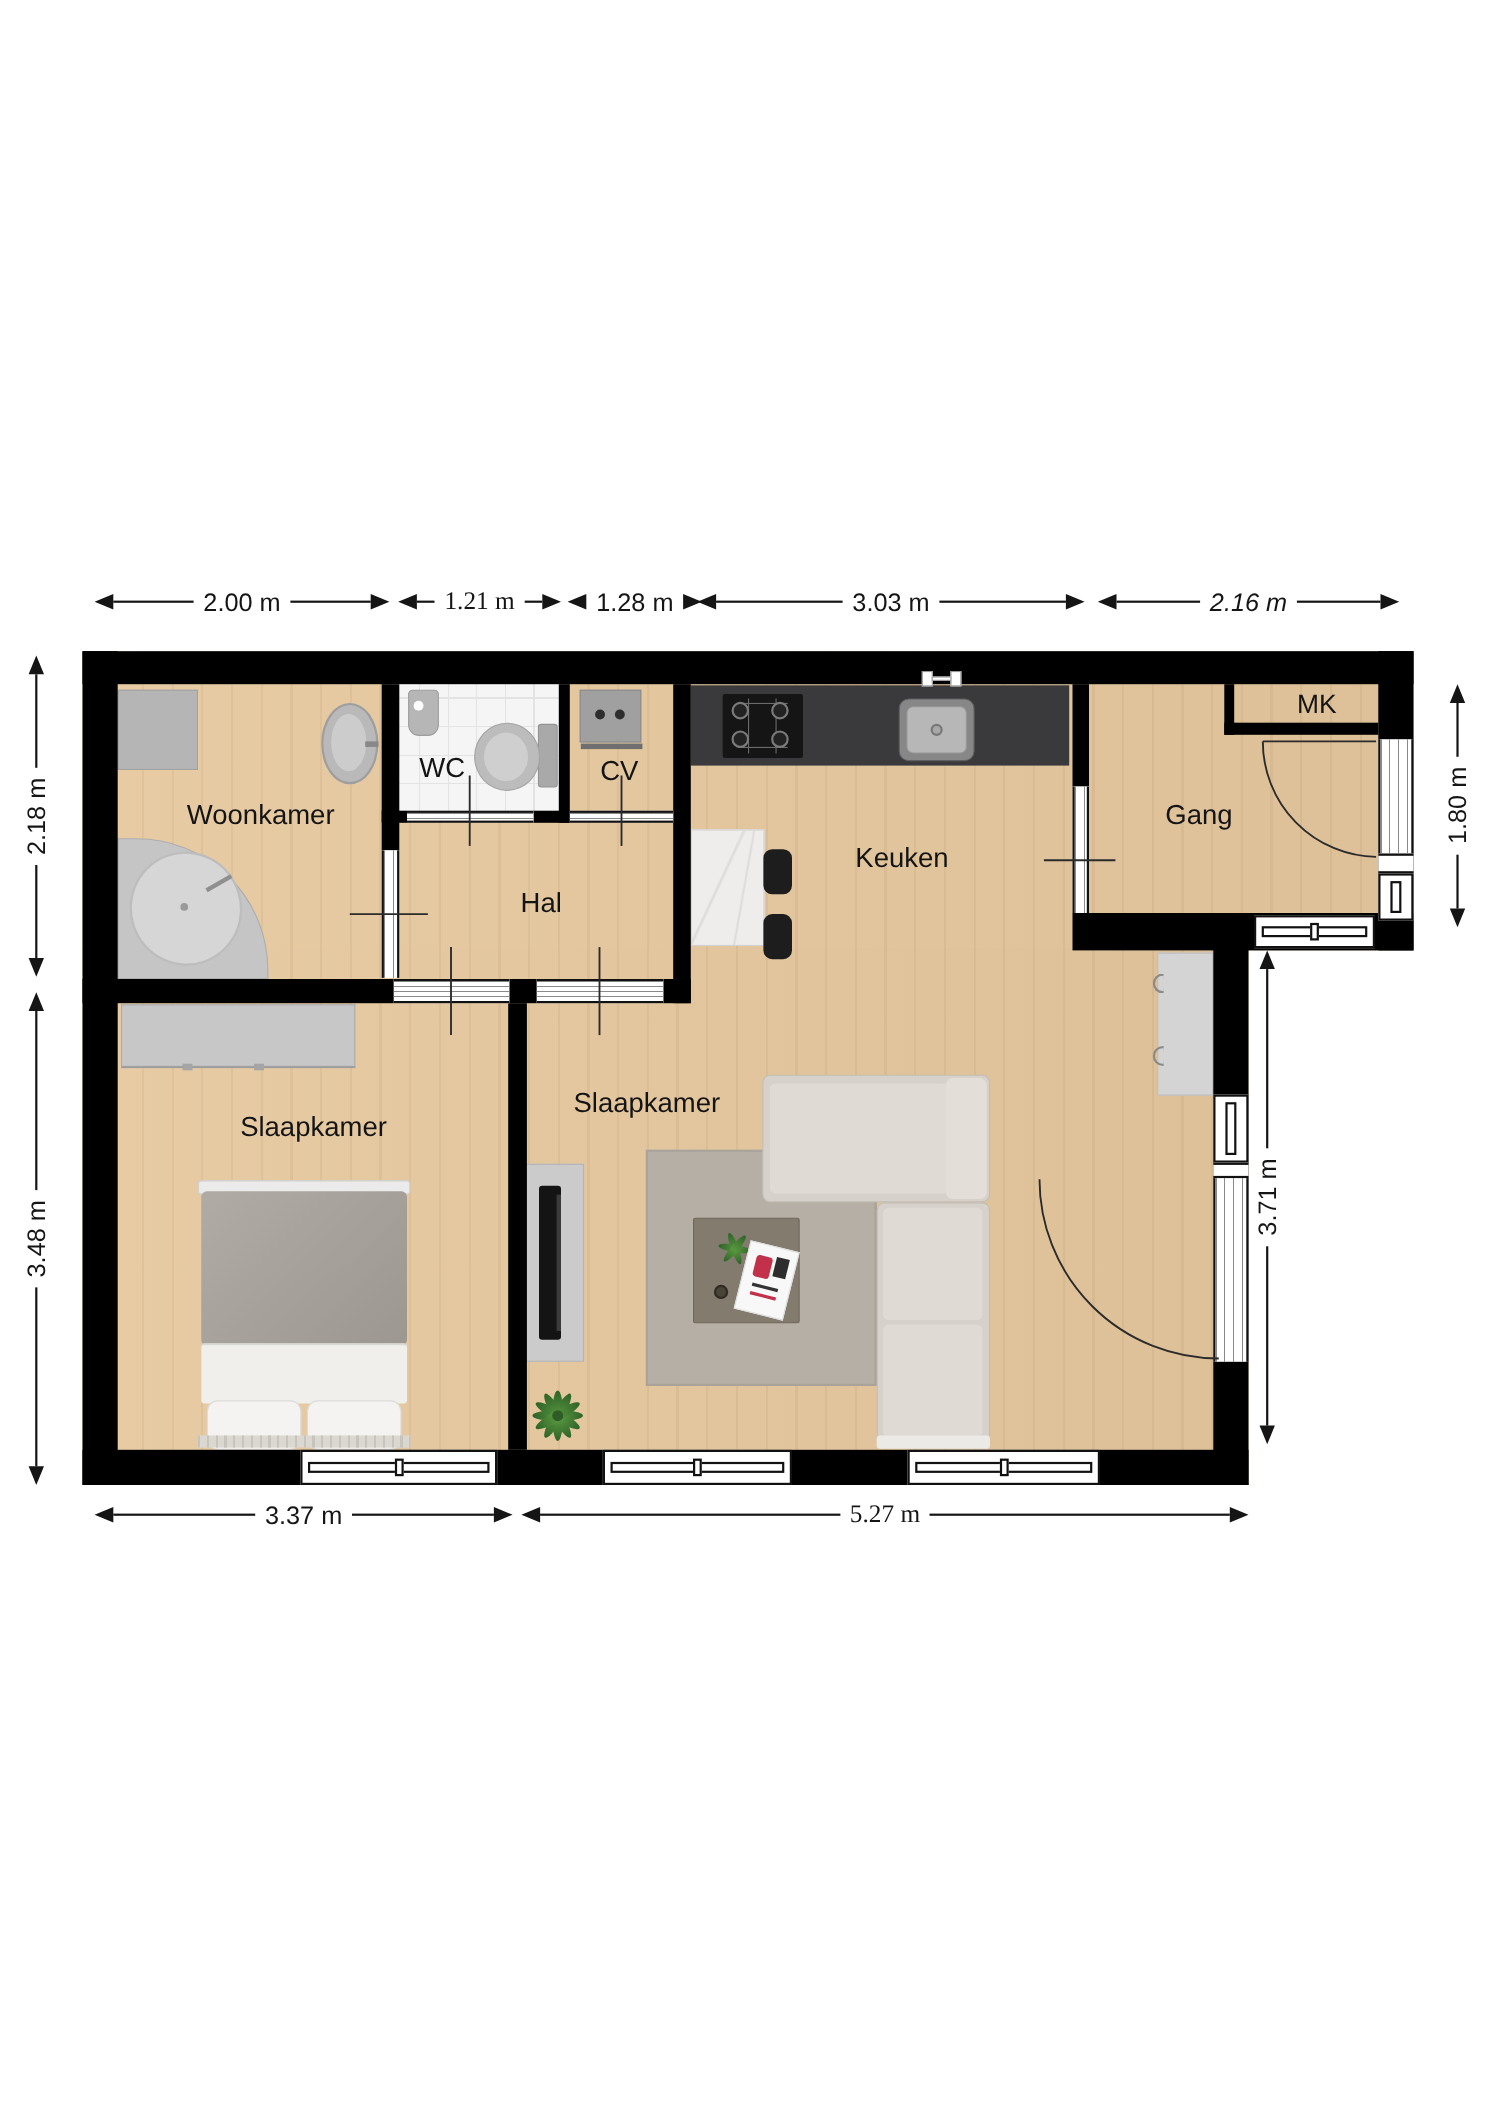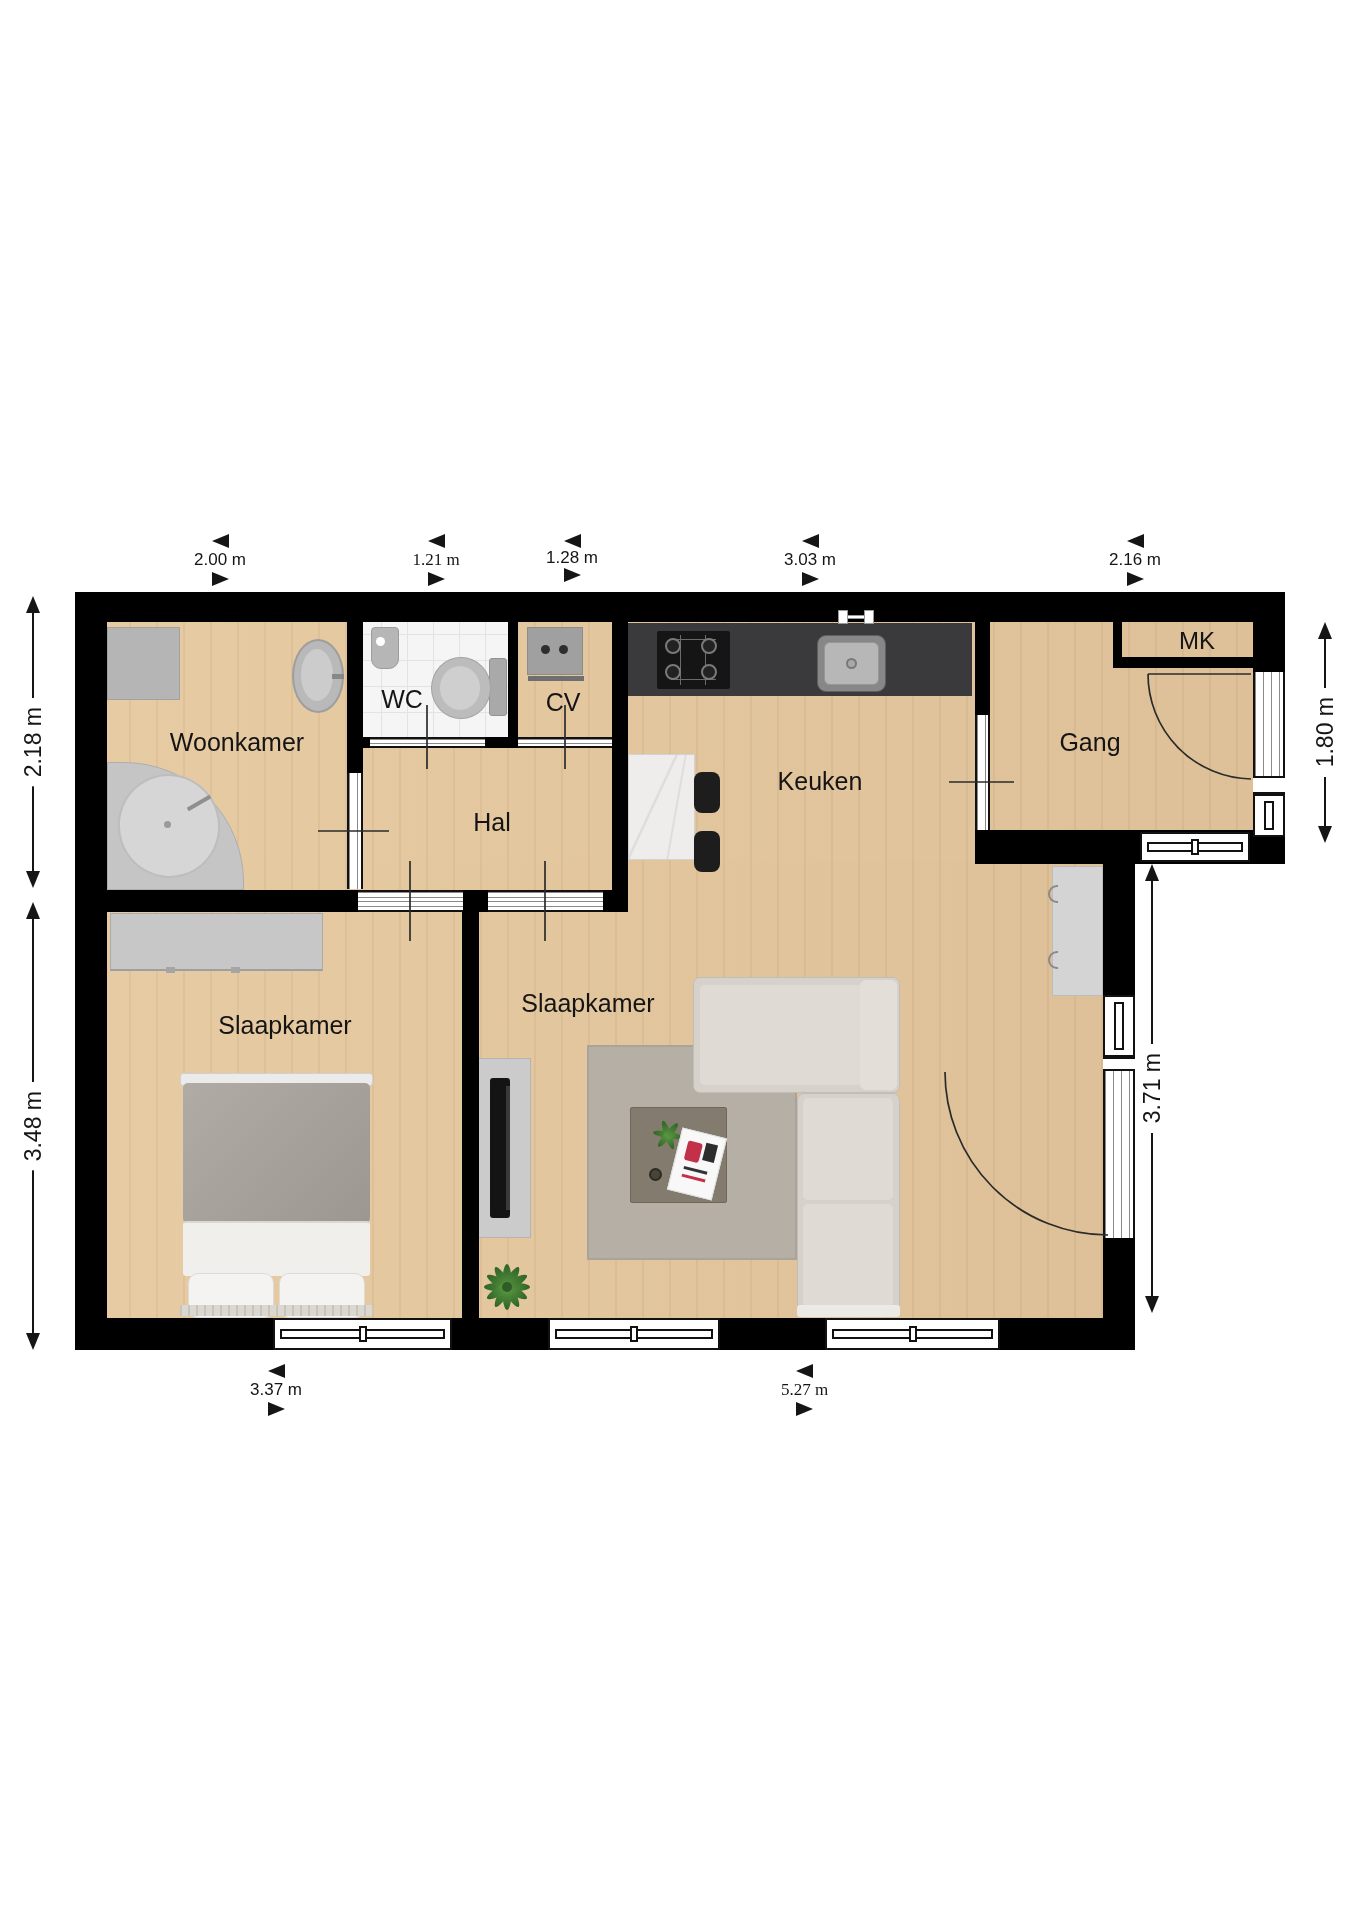--- a/index.html
+++ b/index.html
@@ -21,21 +21,21 @@
   .winV .rail{position:absolute;top:5px;bottom:5px;left:50%;width:10px;margin-left:-5px;border:2px solid #111;background:#fff;box-sizing:border-box;}
   
   .doorH{position:absolute;background-color:#fff;border-top:2px solid #111;border-bottom:2px solid #111;
     background-image:repeating-linear-gradient(to bottom,#8a8a8a 0 1px,rgba(0,0,0,0) 1px 4.5px);box-sizing:border-box;}
   .doorV{position:absolute;background-color:#fff;border-left:2px solid #111;border-right:2px solid #111;
     background-image:repeating-linear-gradient(to right,#8a8a8a 0 1px,rgba(0,0,0,0) 1px 8px);box-sizing:border-box;}
   .mullV{position:absolute;background:#fff;border-top:2px solid #111;border-bottom:2px solid #111;box-sizing:border-box;}
   
   .room-label{position:absolute;transform:translate(-50%,-50%);font-size:25px;color:#141414;white-space:nowrap;}
   
-  .dimH{position:absolute;display:flex;align-items:center;height:26px;font-size:17px;color:#151515;flex-direction:column;}
+  .dimH{position:absolute;display:flex;align-items:center;height:26px;font-size:23px;color:#151515;}
   .dimV{position:absolute;display:flex;flex-direction:column;align-items:center;width:26px;font-size:23px;color:#151515;}
   .dimH .line{flex:1;border-top:2px solid #151515;height:0;}
   .dimV .line{flex:1;border-left:2px solid #151515;width:0;}
   .dimH .lbl{padding:0 9px;white-space:nowrap;}
   .dimV .lbl{writing-mode:vertical-rl;transform:rotate(180deg);padding:9px 0;white-space:nowrap;background:#fff;}
   .ar{width:0;height:0;}
   .ar.left {border-top:7px solid transparent;border-bottom:7px solid transparent;border-right:17px solid #151515;}
   .ar.right{border-top:7px solid transparent;border-bottom:7px solid transparent;border-left:17px solid #151515;}
   .ar.up   {border-left:7px solid transparent;border-right:7px solid transparent;border-bottom:17px solid #151515;}
   .ar.down {border-left:7px solid transparent;border-right:7px solid transparent;border-top:17px solid #151515;}
@@ -260,21 +260,21 @@
       <div class="lbl">1.28 m</div>
       <div class="ar right"></div>
   </div>
   <div class="dimH" style="left:634px;top:534px;width:352px;">
     <div class="ar left"></div>
       <div class="line"></div>
       <div class="lbl">3.03 m</div>
       <div class="line"></div>
       <div class="ar right"></div>
   </div>
-  <div class="dimH" style="left:998px;top:534px;width:274px;">
+  <div class="dimH" style="left:998px;top:534px;width:274px;font-style:italic;">
     <div class="ar left"></div>
       <div class="line"></div>
       <div class="lbl">2.16 m</div>
       <div class="line"></div>
       <div class="ar right"></div>
   </div>
 
   <div class="dimH" style="left:86px;top:1364px;width:380px;">
     <div class="ar left"></div>
       <div class="line"></div>

